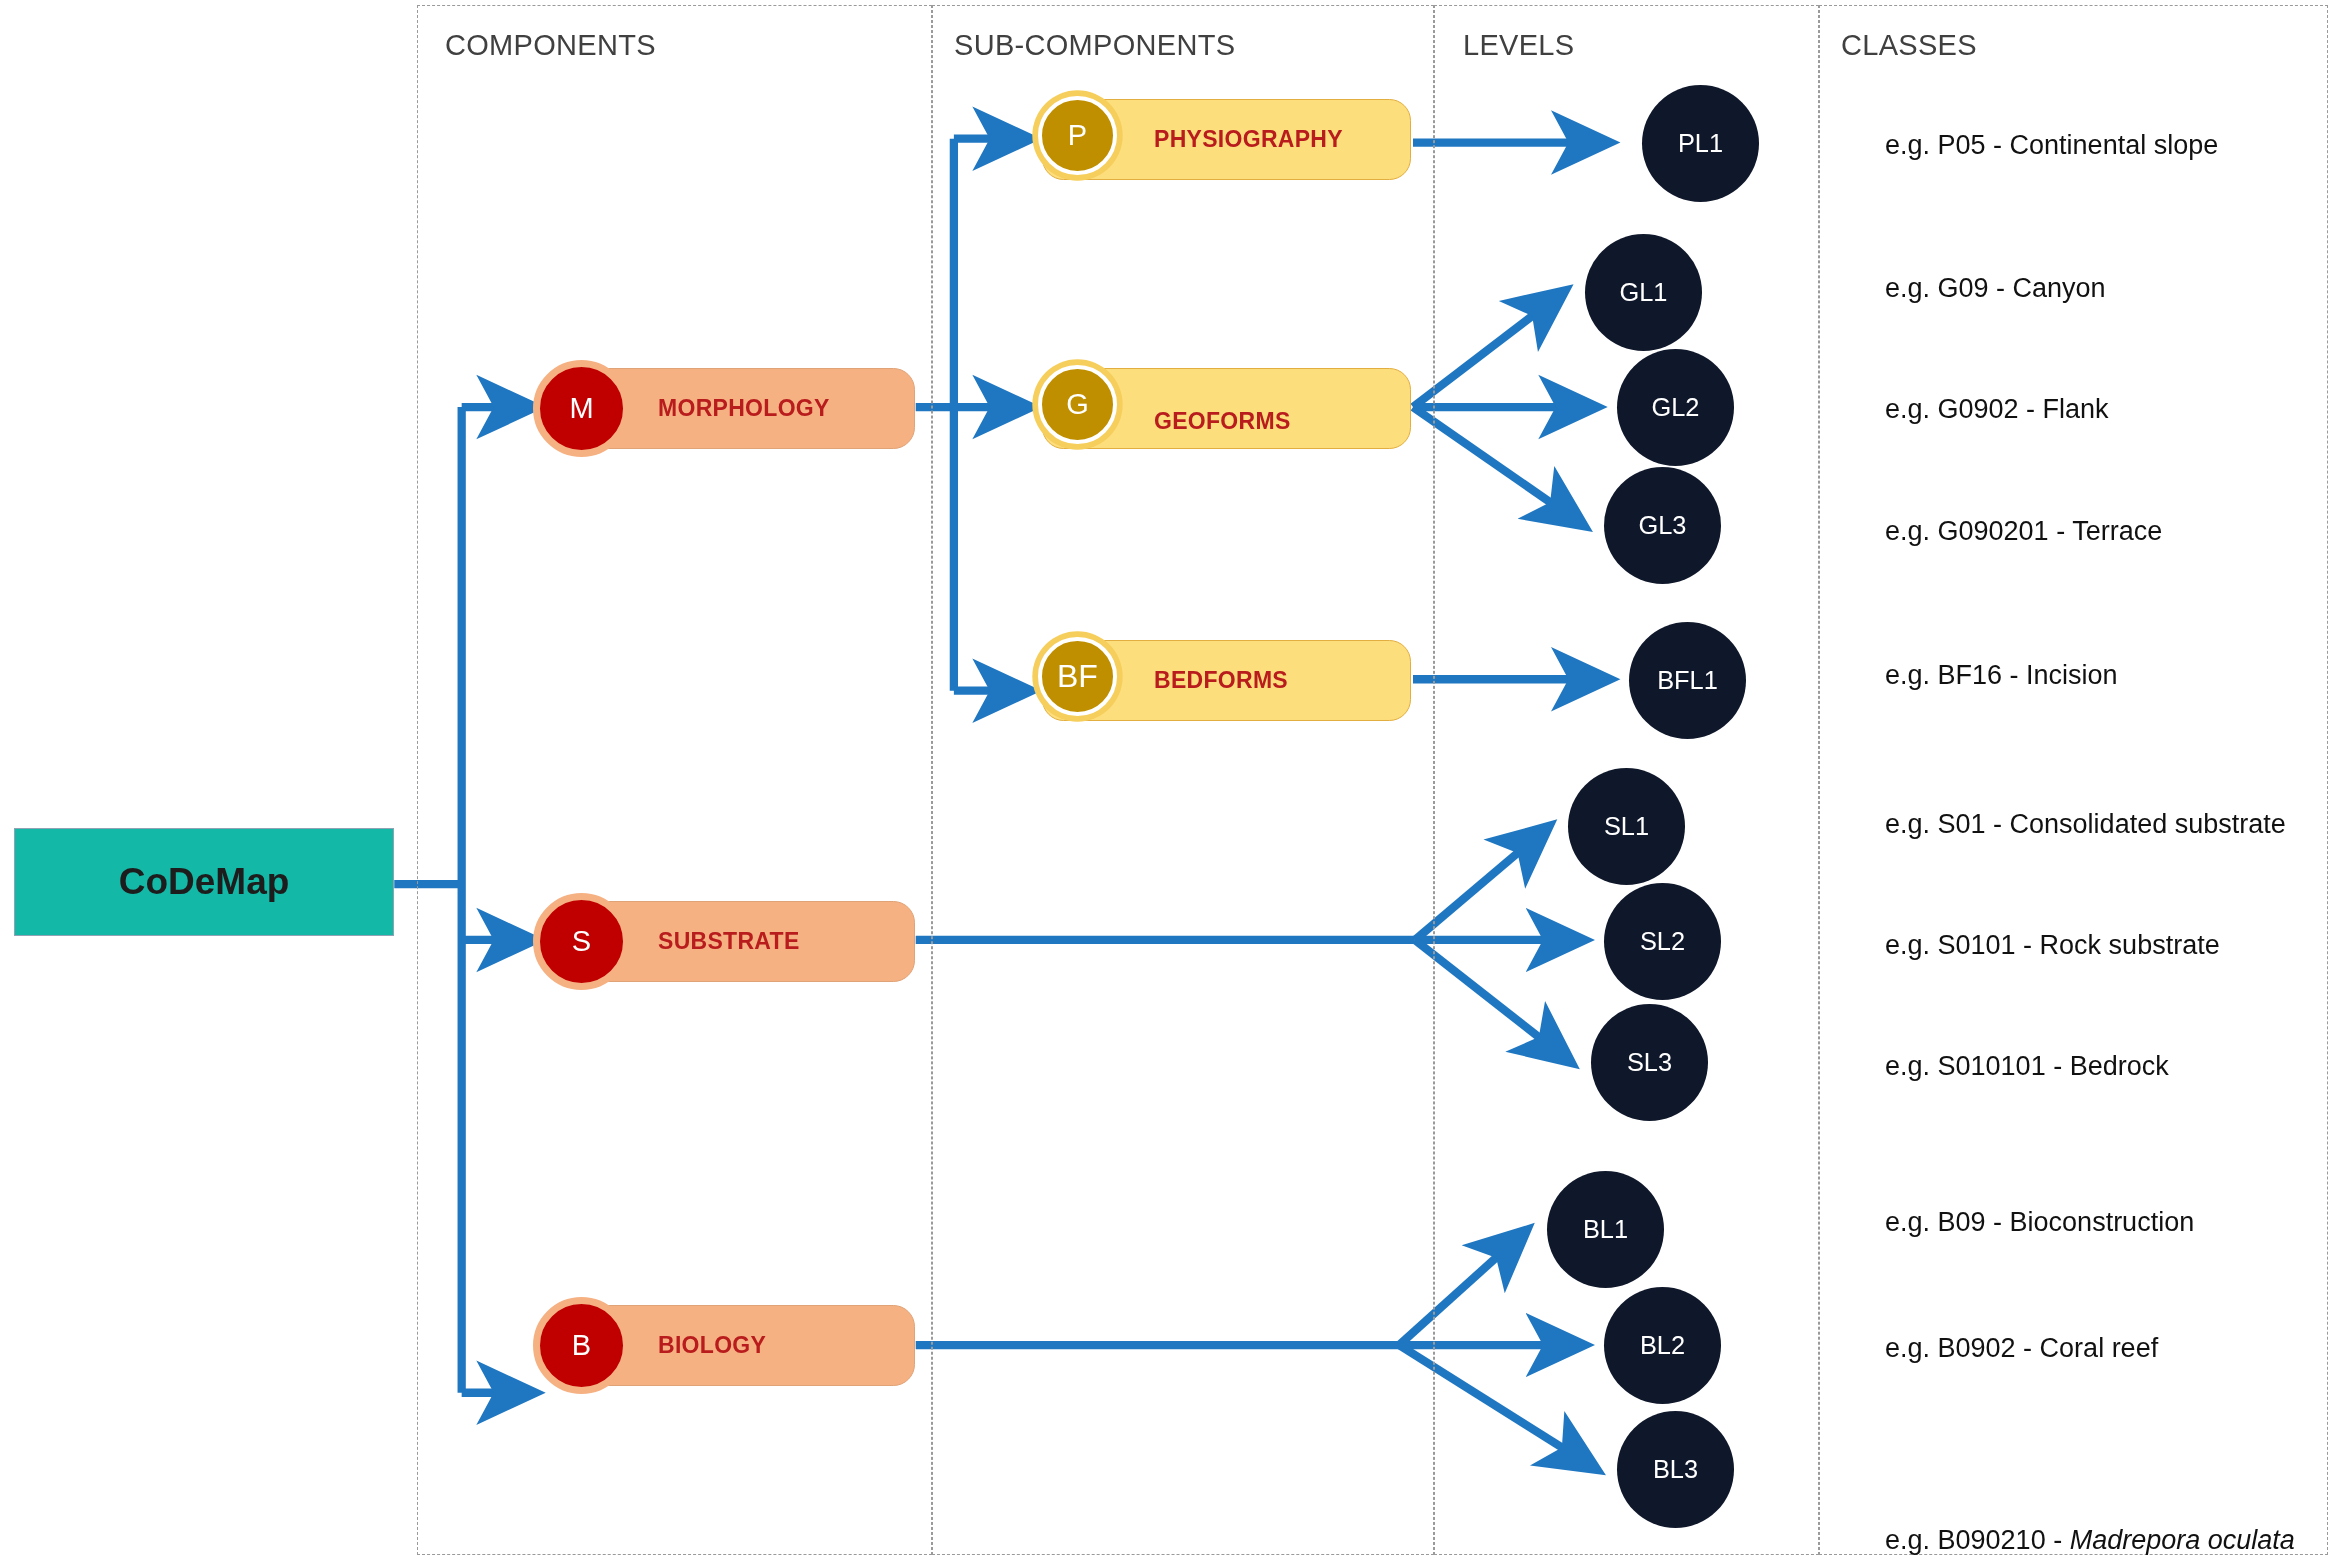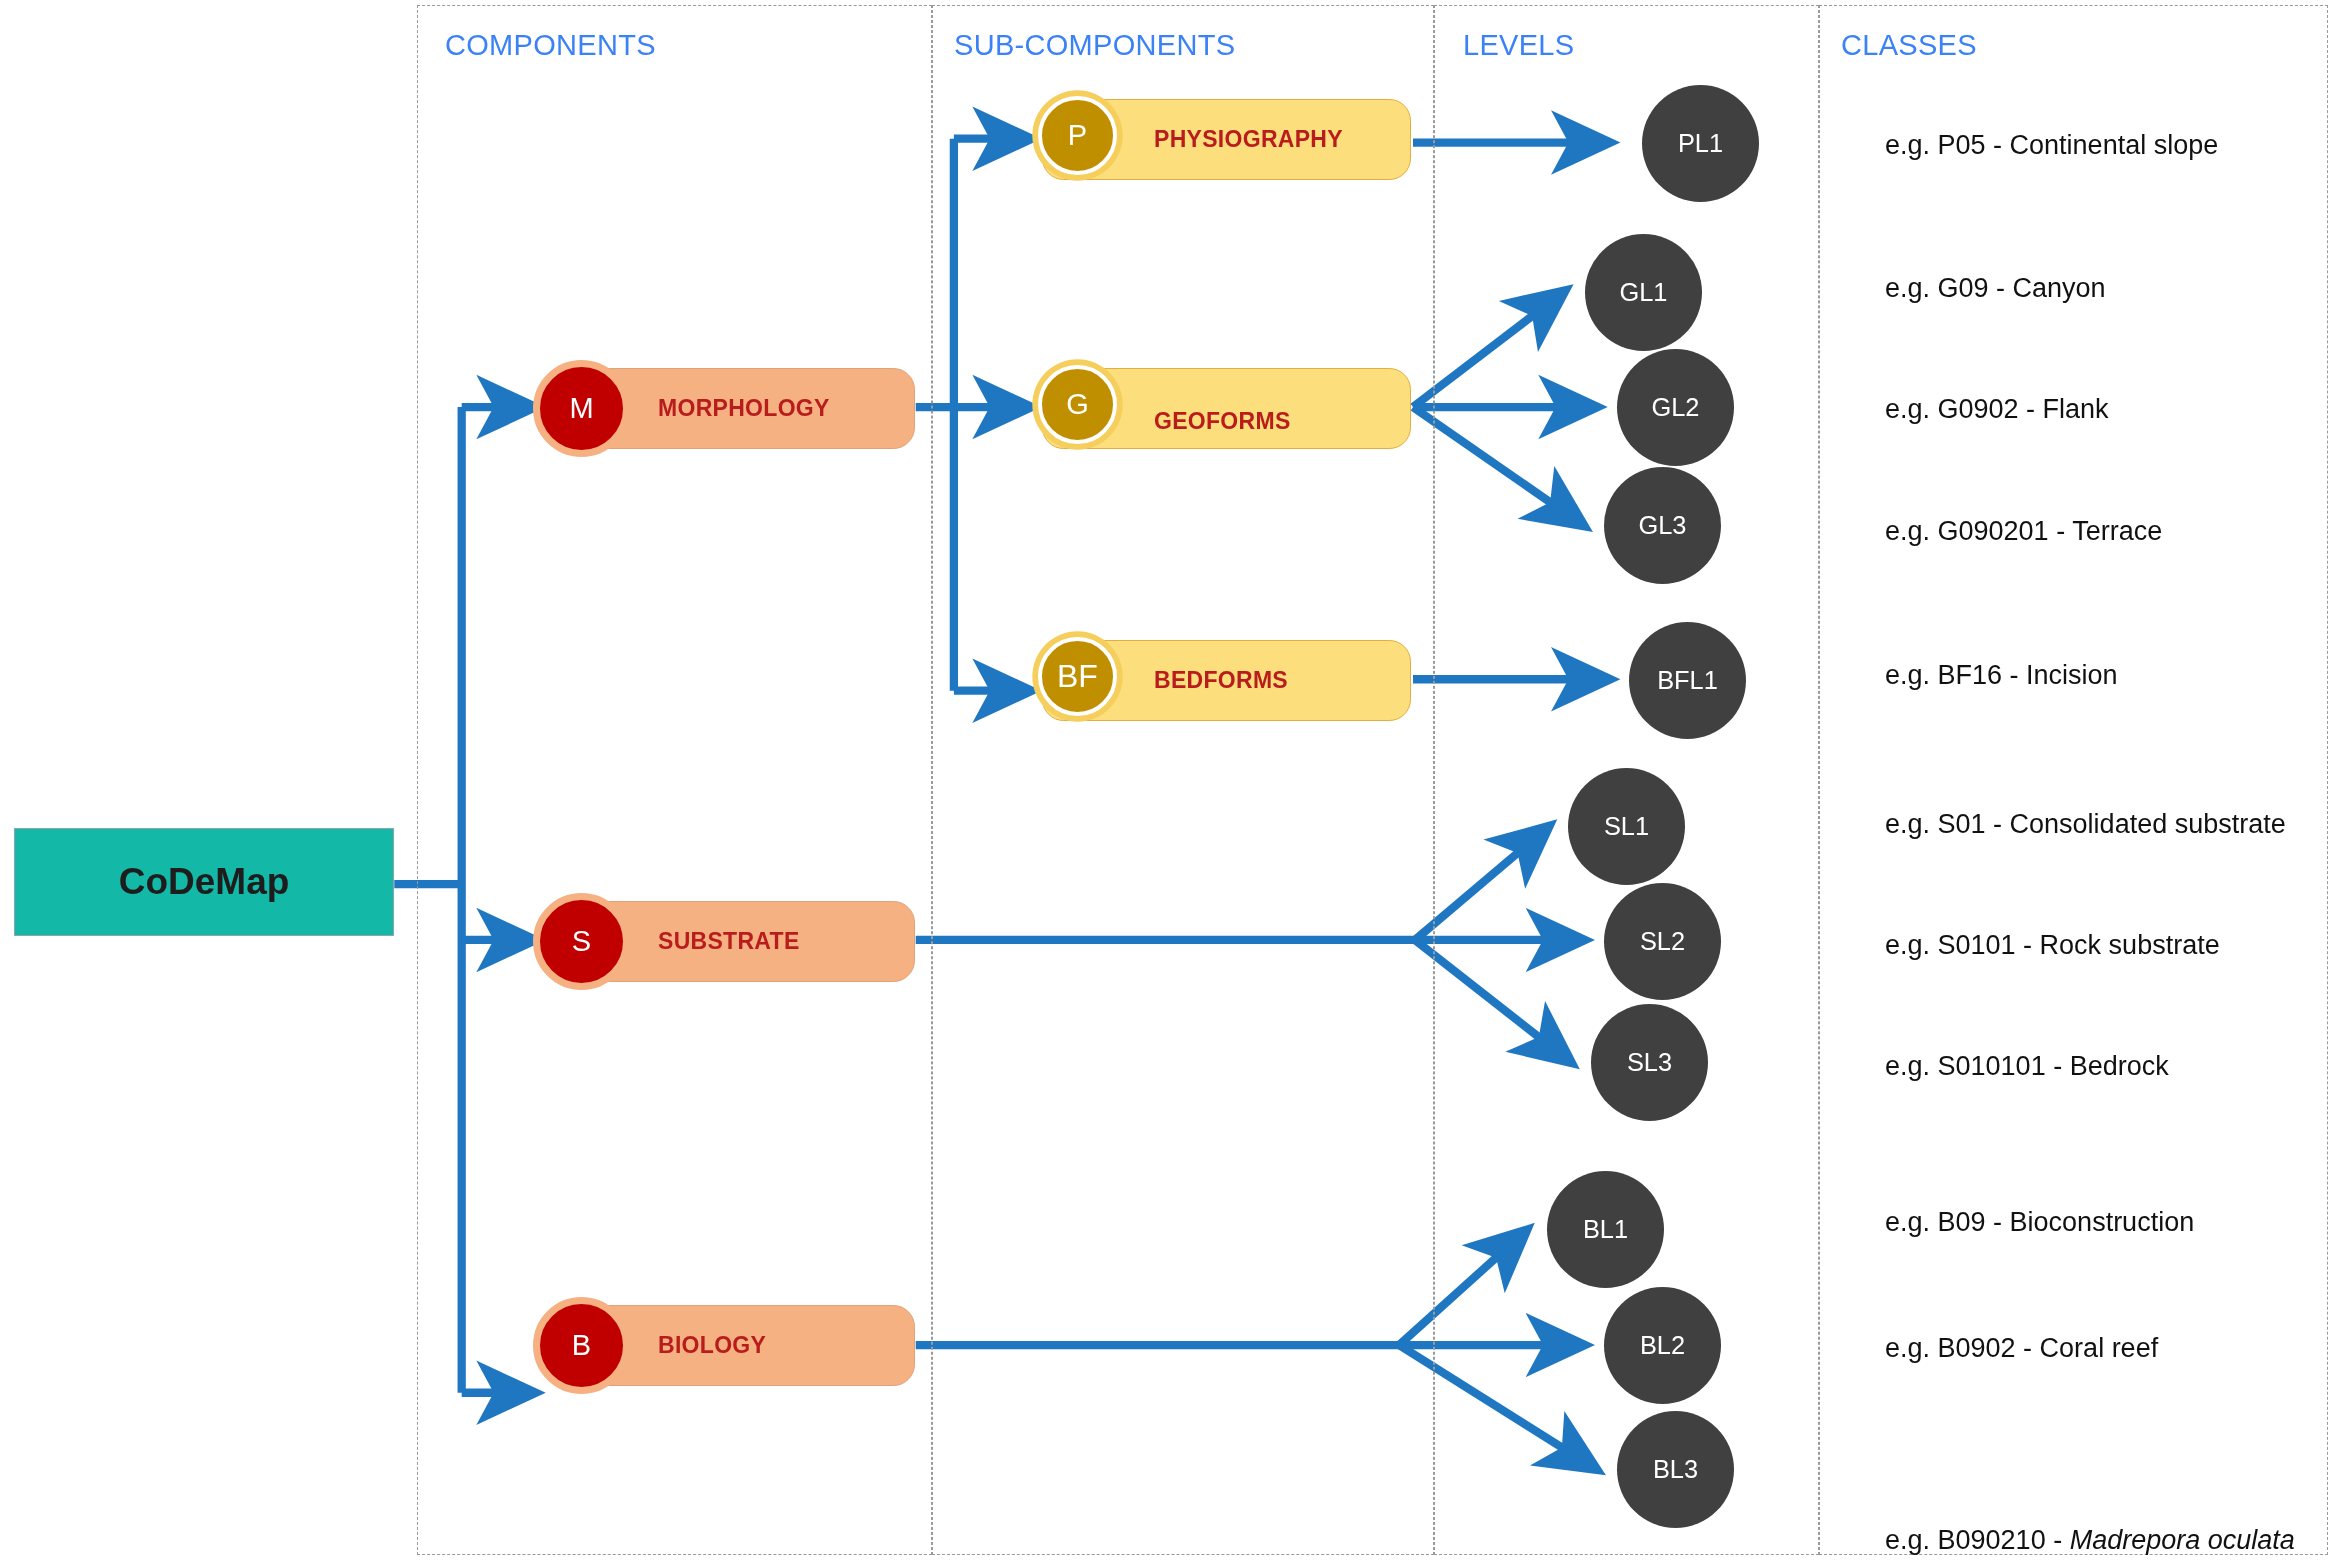--- a/index.html
+++ b/index.html
@@ -30,21 +30,21 @@
   
   .col-frame {
     position: absolute;
     border: 1.9px dashed #9a9a9a;
     box-sizing: border-box;
     background: transparent;
   }
   .col-head {
     position: absolute;
     font-size: 29px;
-    color: #3b82f6;
+    color: #404040;
     letter-spacing: 0.3px;
     white-space: nowrap;
     font-family: "Liberation Sans", sans-serif;
   }
 
   
   .root-box {
     position: absolute;
     background: #14b8a6;
     border: 1.3px solid #8fa3b4;
@@ -99,21 +99,21 @@
   .badge.gold {
     background: #BF8F00;
     border: 4.5px solid #ffffff;
     box-shadow: 0 0 0 5.7px #F6CE5C;
   }
 
   
   .level-circle {
     position: absolute;
     border-radius: 50%;
-    background: #404040;
+    background: #0f172a;
     display: flex;
     align-items: center;
     justify-content: center;
     color: #ffffff;
     font-size: 25.4px;
     font-family: "Liberation Sans", sans-serif;
   }
 
   
   .class-label {

